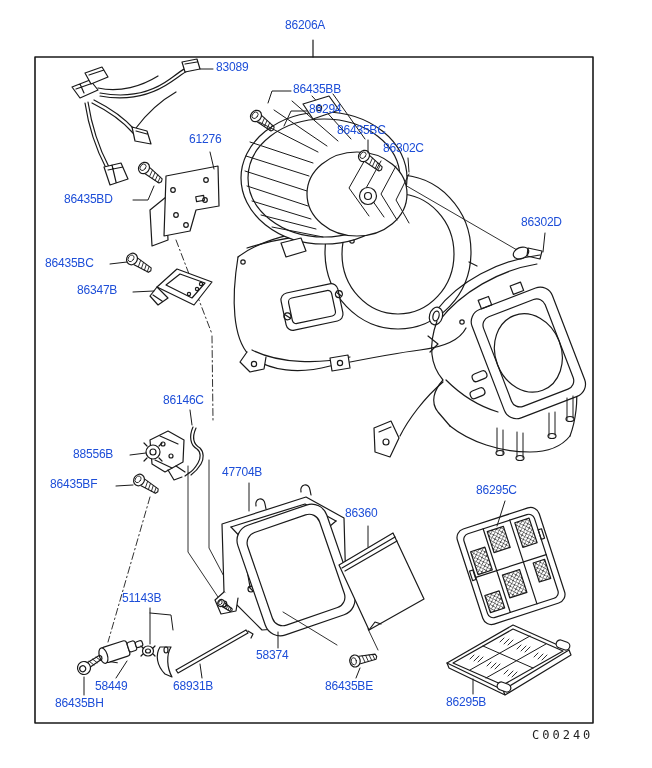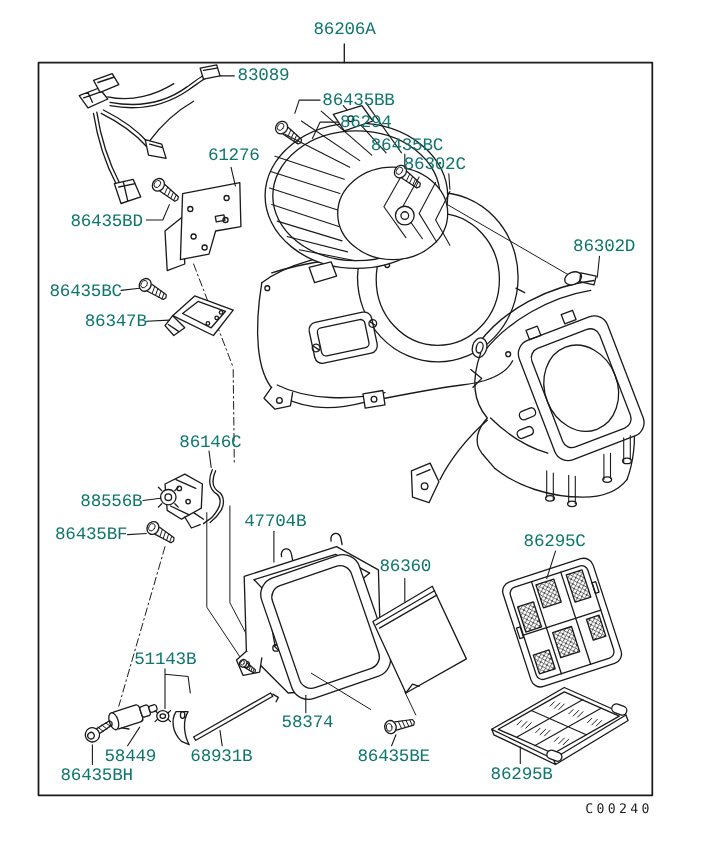--- a/index.html
+++ b/index.html
@@ -1,20 +1,20 @@
 <!DOCTYPE html>
 <html><head>
 <meta charset="utf-8">
 <style>
   html,body{margin:0;padding:0;background:#fff;}
   .stage{position:relative;width:652px;height:768px;background:#fff;overflow:hidden;
          font-family:"Liberation Sans",sans-serif;}
   .stage svg{position:absolute;left:0;top:0;}
-  .lbl{position:absolute;font-size:16px;font-weight:normal;letter-spacing:-0.2px;
-       color:#0f766e;white-space:nowrap;line-height:1.1;font-family:Liberation Mono, monospace;}
+  .lbl{position:absolute;font-size:12px;font-weight:normal;letter-spacing:-0.2px;
+       color:#1d4ed8;white-space:nowrap;line-height:1.1;}
   .code{position:absolute;font-family:"DejaVu Sans Mono","Liberation Mono",monospace;
         font-size:12px;letter-spacing:3px;color:#222;white-space:nowrap;}
   line,path,rect,ellipse,circle,polyline,polygon{vector-effect:non-scaling-stroke;}
 </style>
 </head>
 <body>
 
 <div class="stage">
 
 <svg width="652" height="768" viewBox="0 0 652 768" fill="none" stroke="#1a1a1a" stroke-width="1.2" stroke-linecap="round" stroke-linejoin="round">
@@ -297,21 +297,21 @@
     </g>
     <path d="M84,677 V695" stroke-width="1"></path>
   </g>
 </svg>
 
 <div class="lbl" style="left:285px;top:19px">86206A</div>
 <div class="lbl" style="left:216px;top:61px">83089</div>
 <div class="lbl" style="left:293px;top:83px">86435BB</div>
 <div class="lbl" style="left:309px;top:103px">86294</div>
 <div class="lbl" style="left:337px;top:124px">86435BC</div>
-<div class="lbl" style="left:367px;top:142px">86302C</div>
+<div class="lbl" style="left:383px;top:142px">86302C</div>
 <div class="lbl" style="left:189px;top:133px">61276</div>
 <div class="lbl" style="left:64px;top:193px">86435BD</div>
 <div class="lbl" style="left:521px;top:216px">86302D</div>
 <div class="lbl" style="left:45px;top:257px">86435BC</div>
 <div class="lbl" style="left:77px;top:284px">86347B</div>
 <div class="lbl" style="left:163px;top:394px">86146C</div>
 <div class="lbl" style="left:73px;top:448px">88556B</div>
 <div class="lbl" style="left:50px;top:478px">86435BF</div>
 <div class="lbl" style="left:222px;top:466px">47704B</div>
 <div class="lbl" style="left:476px;top:484px">86295C</div>

